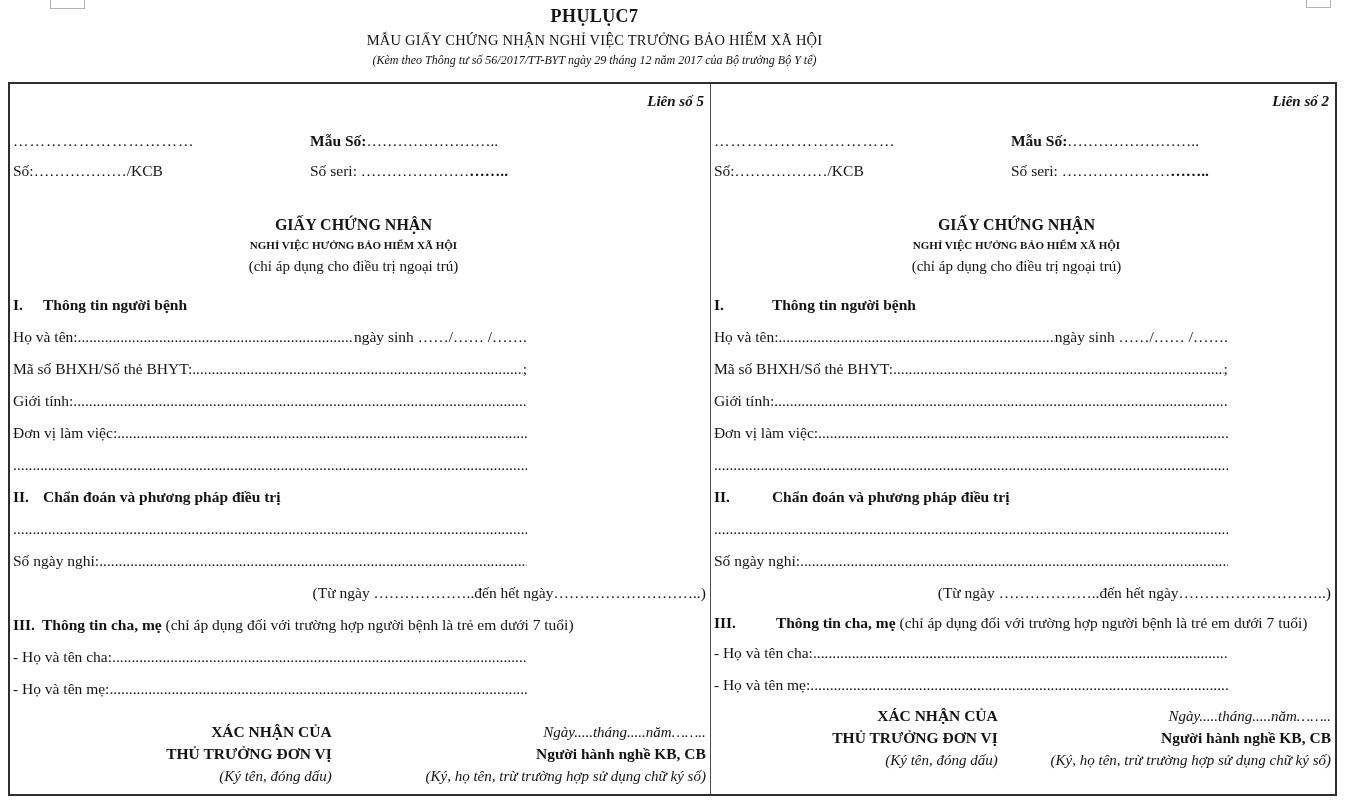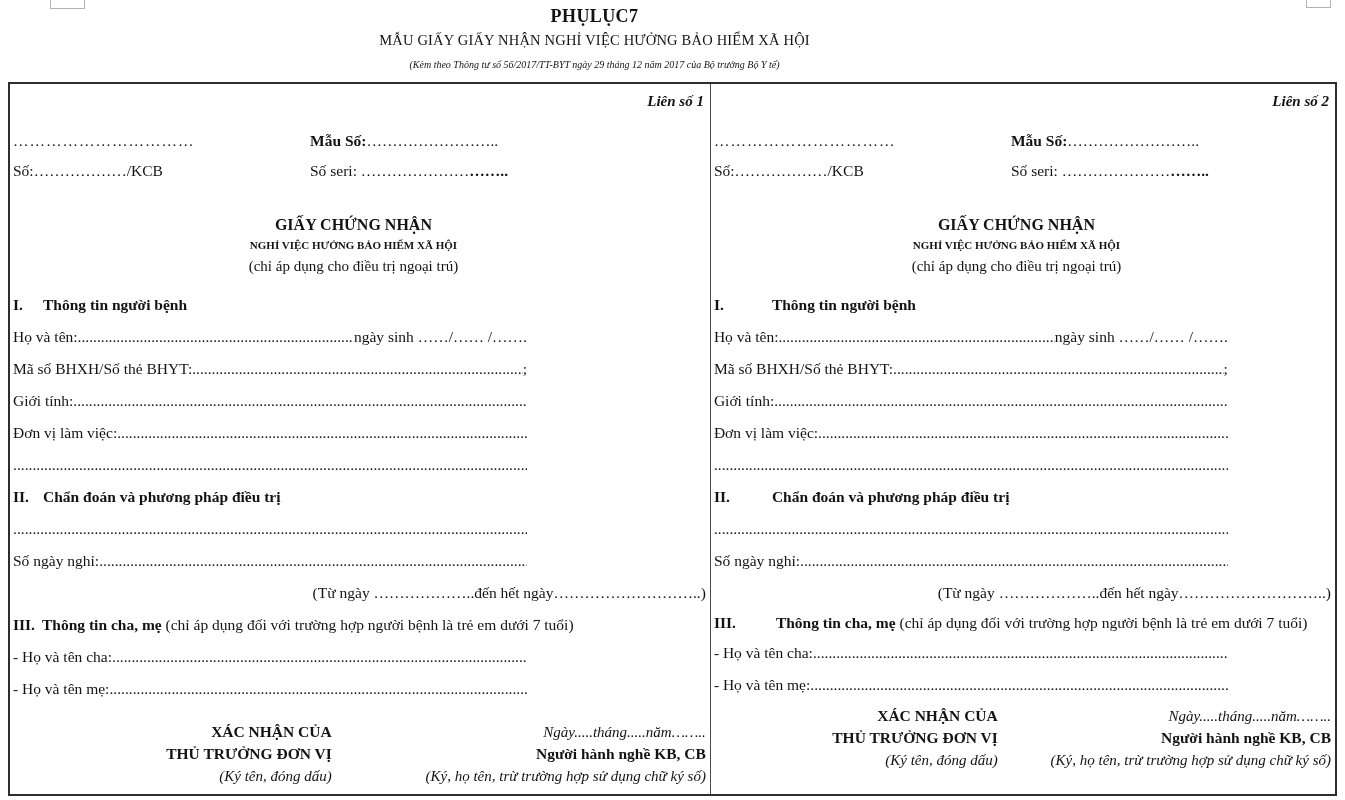--- a/index.html
+++ b/index.html
@@ -9,21 +9,21 @@
 
   
   .corner-mark { position:absolute; border:1.5px solid #b2b2b2; background:#fff; }
   .corner-mark.left  { left:50px;  top:-5px; width:35px; height:14px; }
   .corner-mark.right { left:1306px; top:-4px; width:25px; height:12px; }
 
   
   .doc-header { text-align:center; padding-top:6px; }
   .doc-title { font-size:18px; font-weight:bold; letter-spacing:.4px; }
   .doc-subtitle { font-size:14.5px; margin-top:5px; letter-spacing:.2px; }
-  .doc-note { font-size:10px; font-style:italic; margin-top:10px; }
+  .doc-note { font-size:12px; font-style:italic; margin-top:4px; }
 
   
   .form-box { position:absolute; left:8px; top:82px; width:1329px; height:714px;
     border:2px solid #2e2e2e; display:flex; background:#fff; }
   .copy { height:100%; overflow:hidden; padding:0 4px 0 3px; font-size:15.5px; }
   .copy-1 { width:702px; }
   .copy-2 { width:627px; border-left:1.5px solid #4a4a4a; }
 
   .lien { text-align:right; font-weight:bold; font-style:italic; font-size:15px;
     margin-top:6px; line-height:22px; padding-right:2px; }
@@ -71,28 +71,28 @@
 </head>
 <body>
 
 <div class="page">
 
   <div class="corner-mark left"></div>
   <div class="corner-mark right"></div>
 
   <div class="doc-header">
     <div class="doc-title">PHỤLỤC7</div>
-    <div class="doc-subtitle">MẪU GIẤY GIẤY NHẬN NGHỈ VIỆC HƯỞNG BẢO HIỂM XÃ HỘI</div>
+    <div class="doc-subtitle">MẪU GIẤY CHỨNG NHẬN NGHỈ VIỆC TRƯỞNG BẢO HIỂM XÃ HỘI</div>
     <div class="doc-note">(Kèm theo Thông tư số 56/2017/TT-BYT ngày 29 tháng 12 năm 2017 của Bộ trưởng Bộ Y tế)</div>
   </div>
 
   <div class="form-box">
 
     <section class="copy copy-1">
-      <div class="lien">Liên số 1</div>
+      <div class="lien">Liên số 5</div>
 
       <div class="meta-row first">
         <span class="org-dots">……………………………</span>
         <span><span class="b">Mẫu Số:</span><span>……………………..</span></span>
       </div>
       <div class="meta-row">
         <span>Số:………………/KCB</span>
         <span><span>Số seri: </span><span>…………………</span><span class="b">……..</span></span>
       </div>
 

